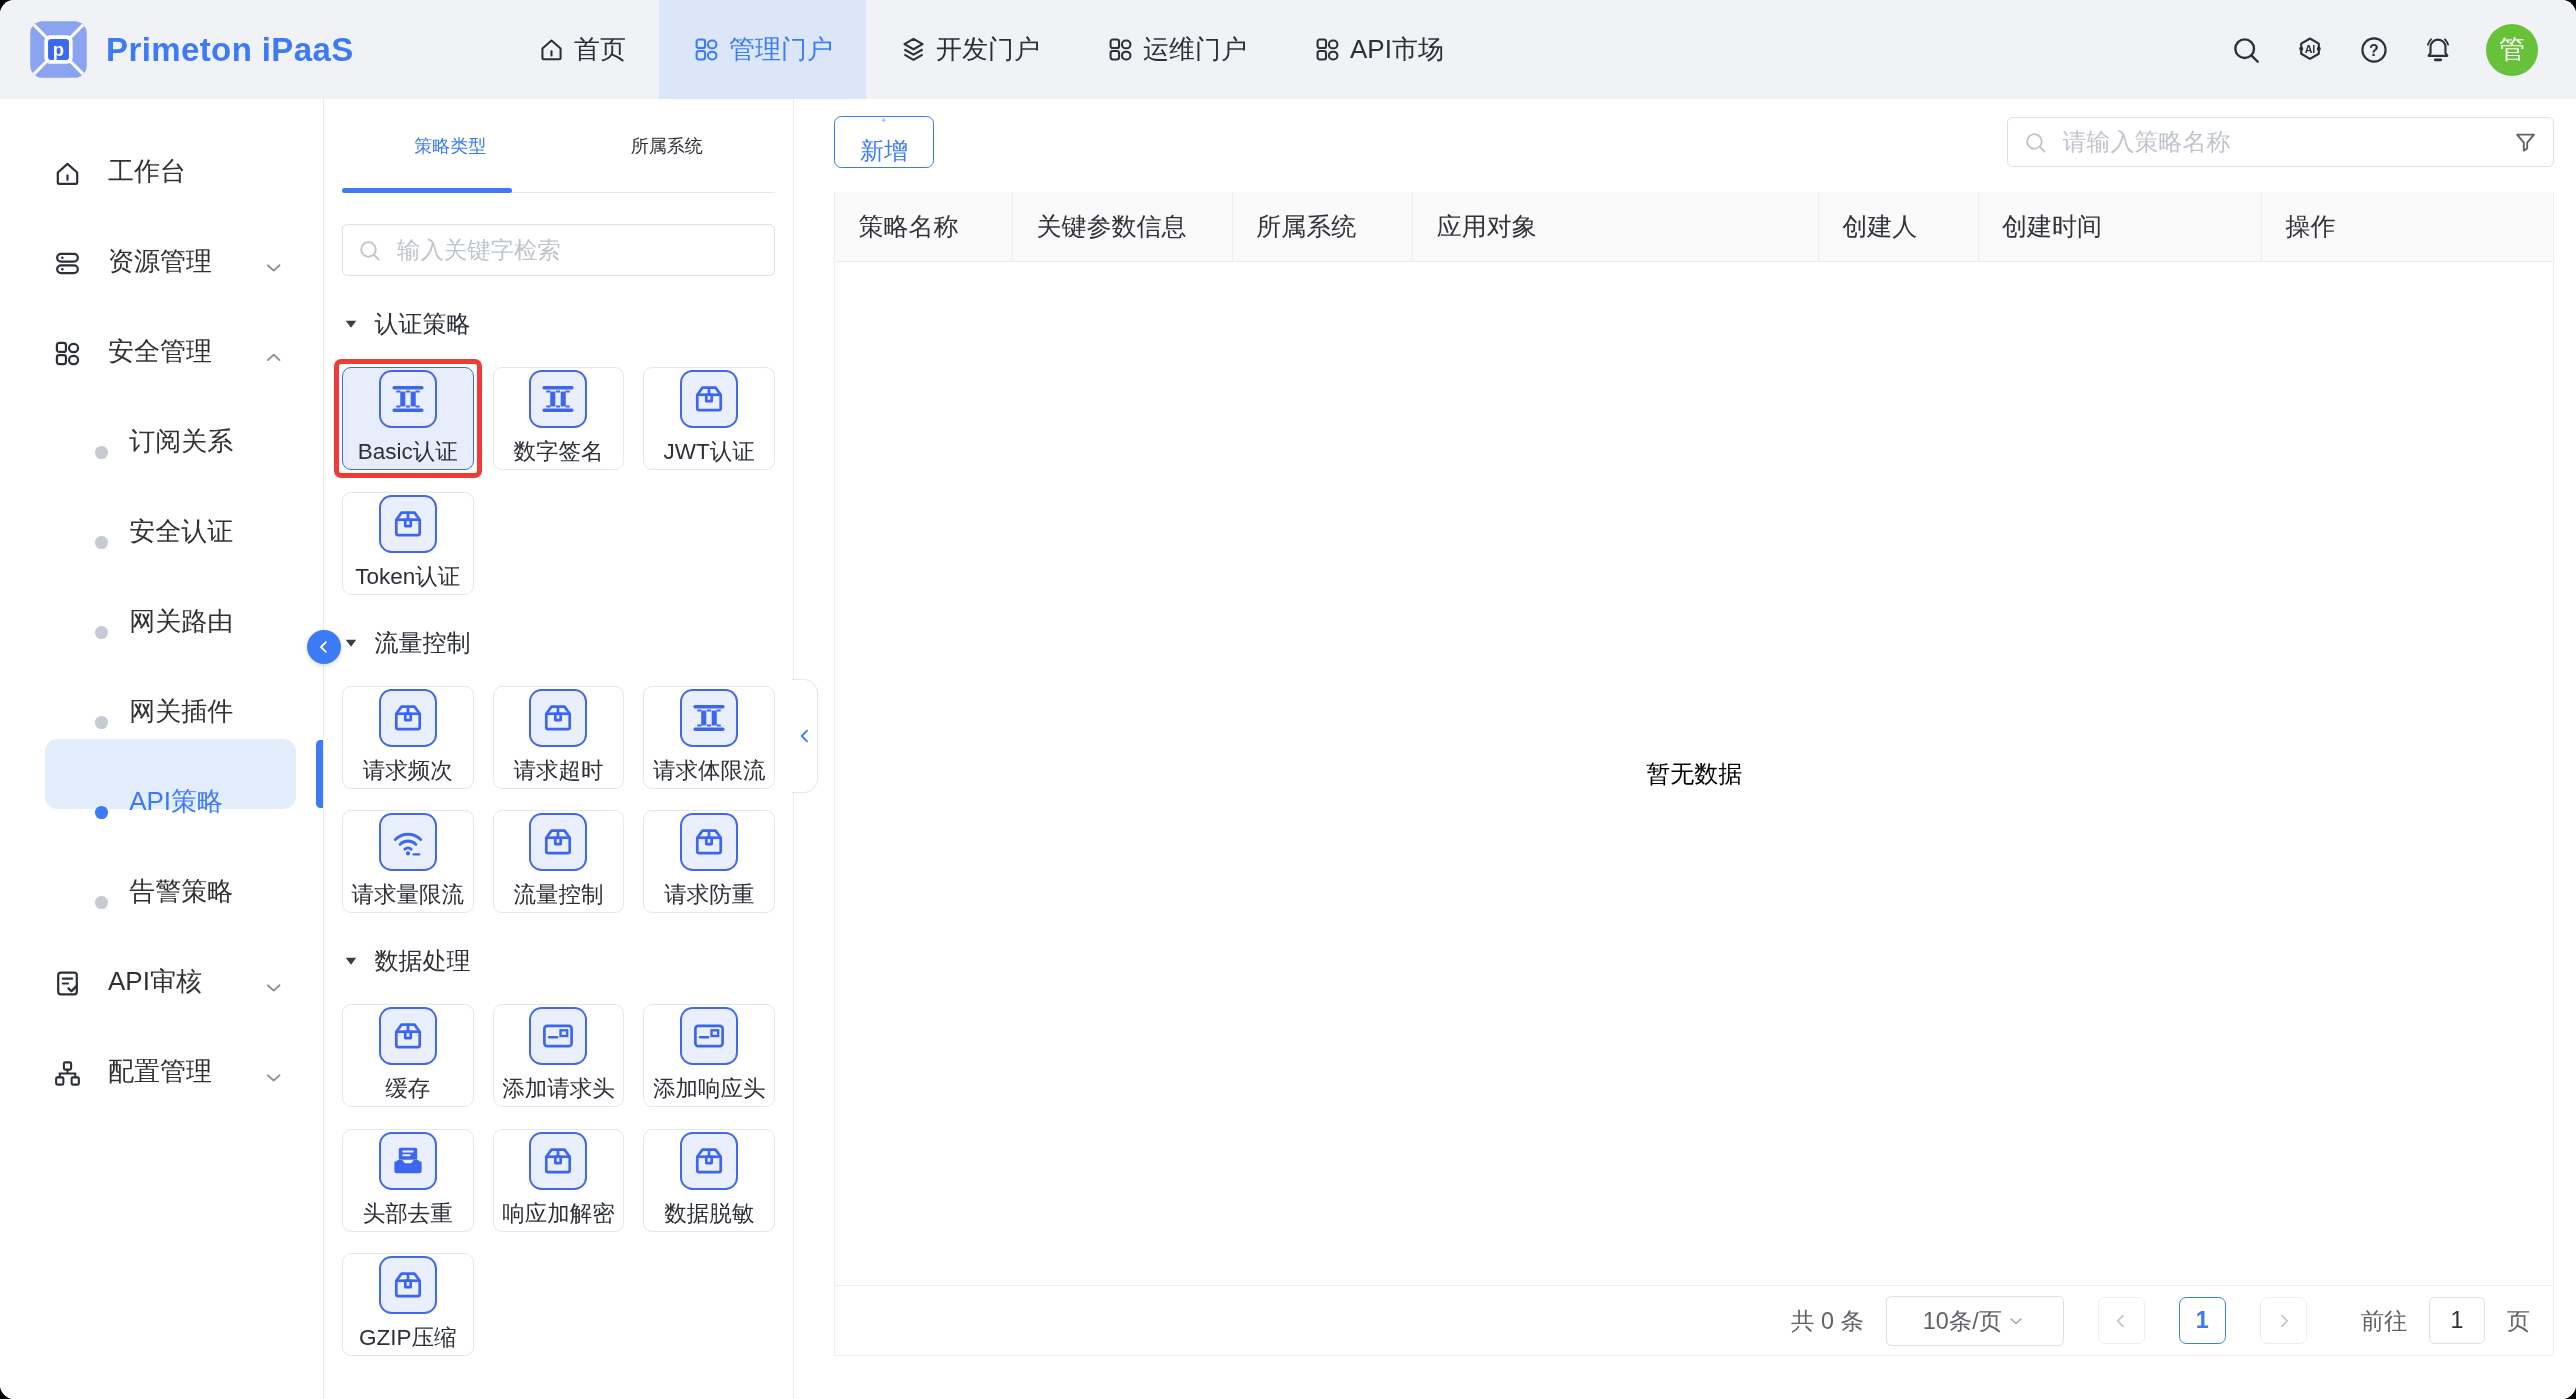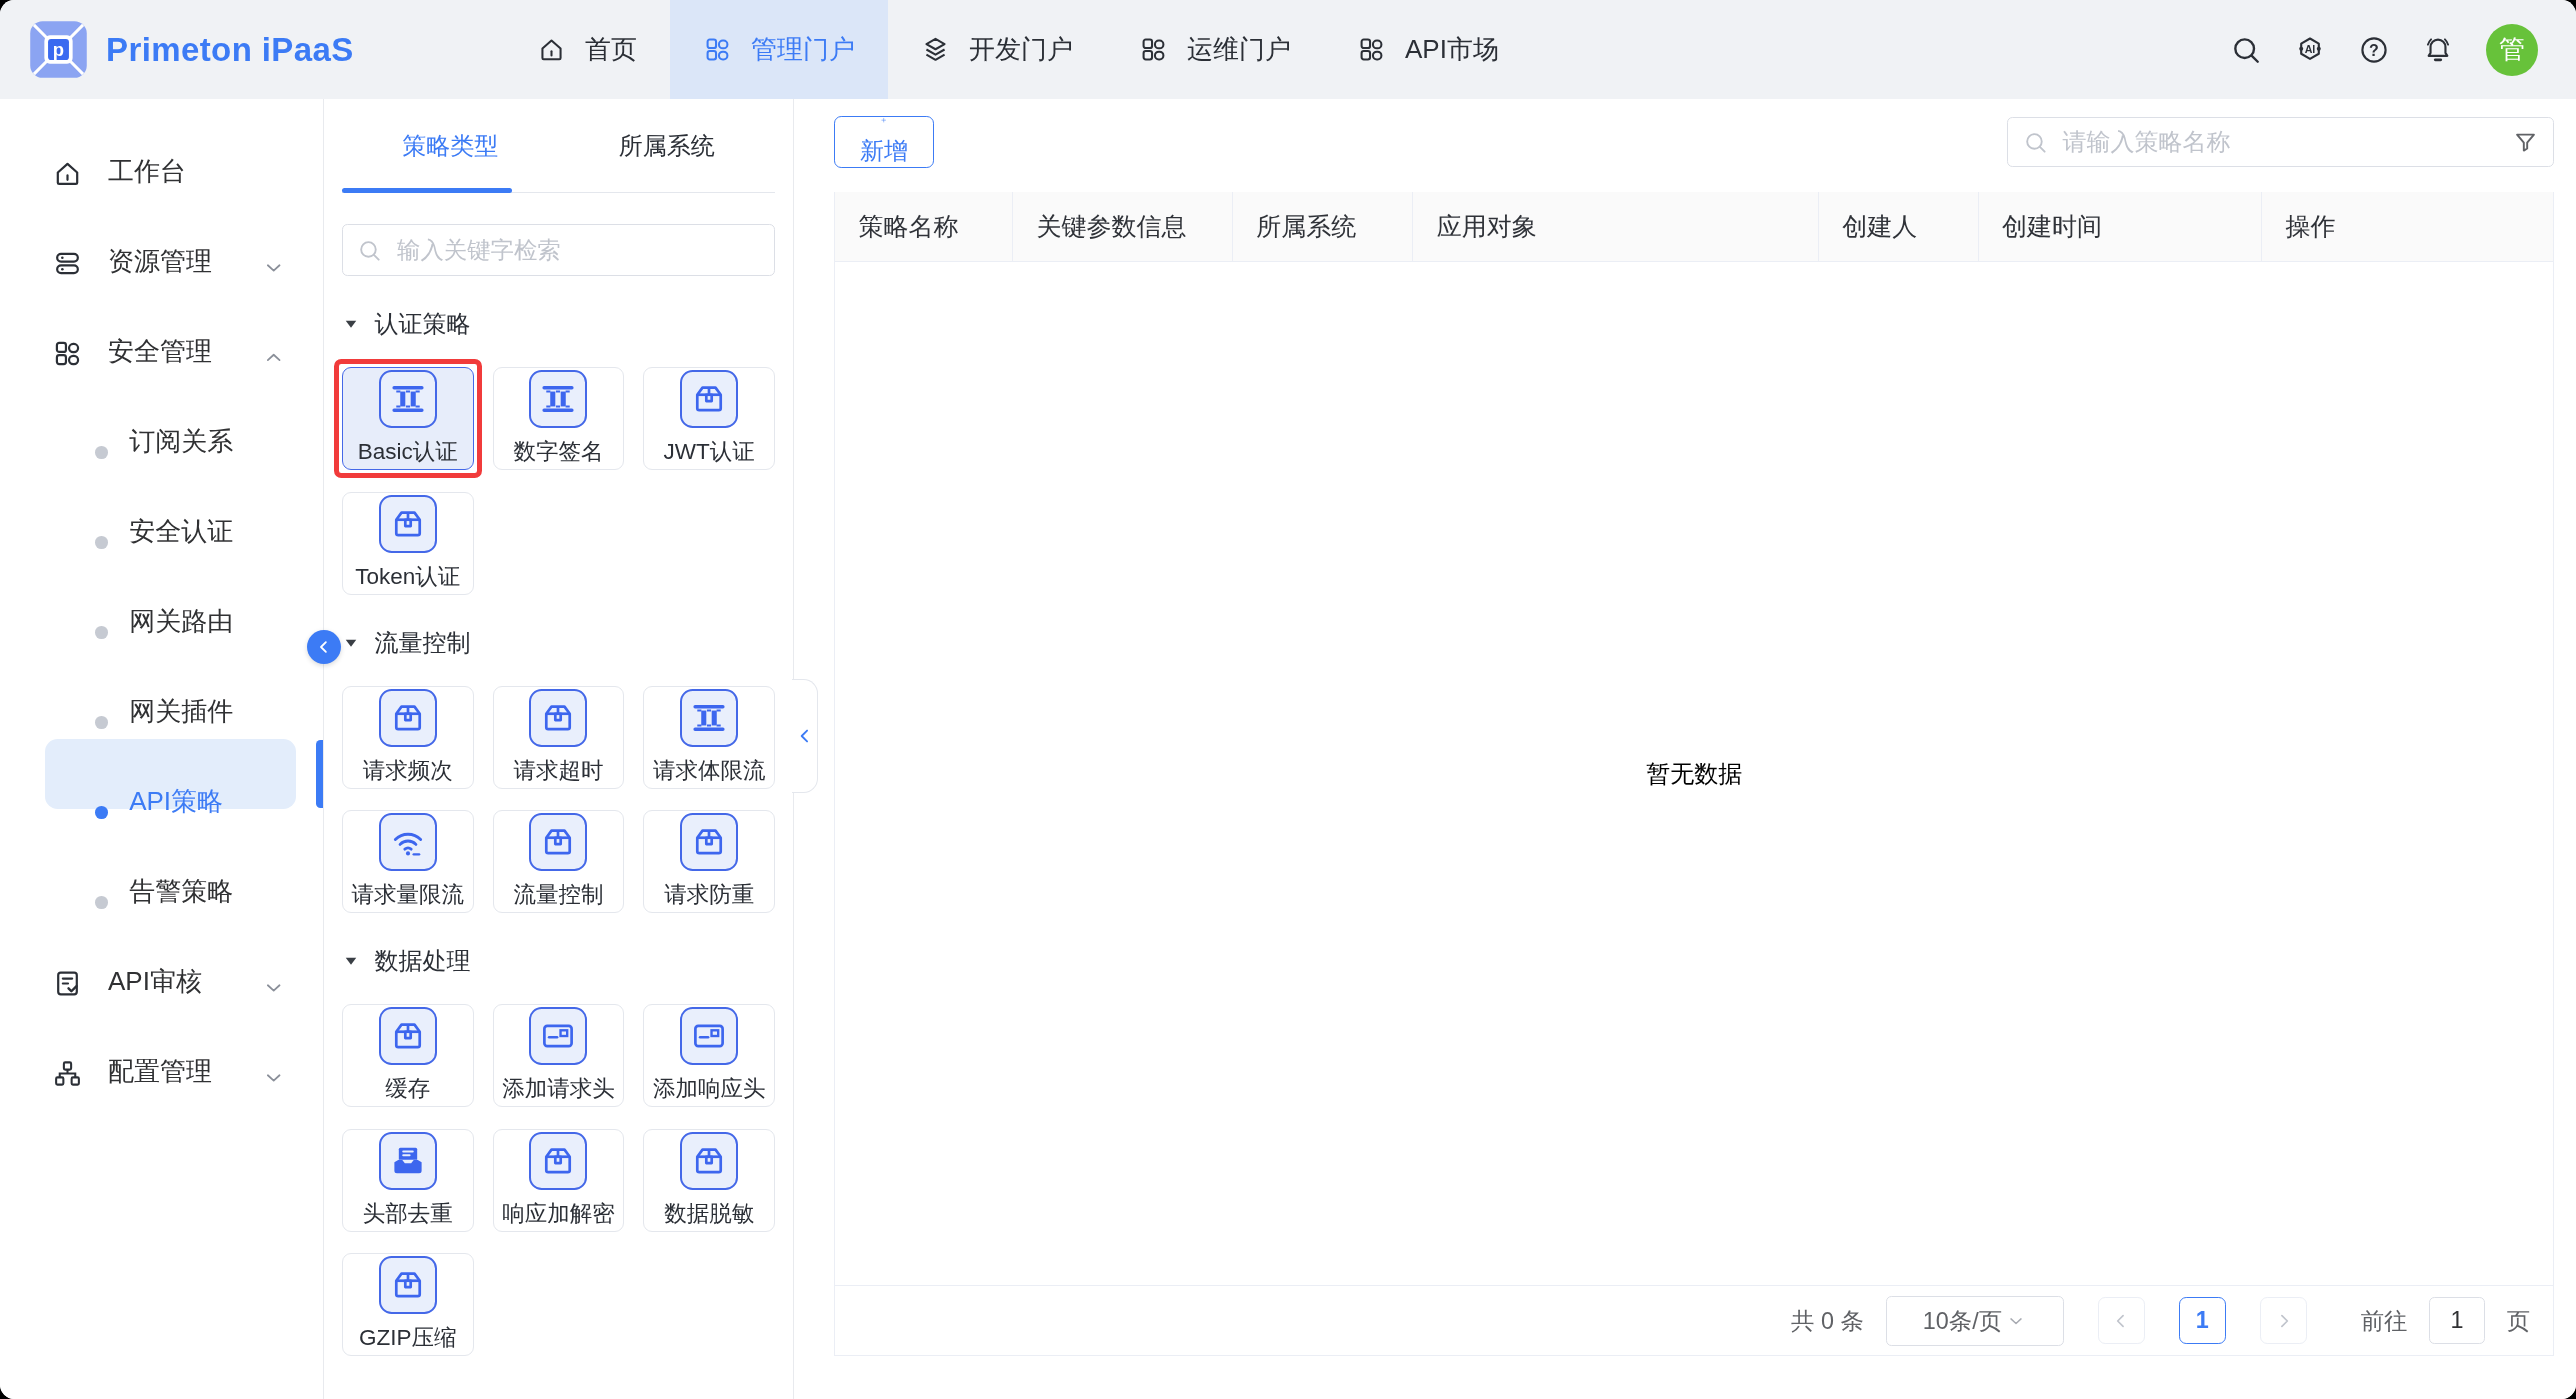--- a/index.html
+++ b/index.html
@@ -8,21 +8,21 @@
   .page{position:absolute;inset:0;border-radius:14.4px;overflow:hidden;background:#fff;
         display:flex;flex-direction:column;}
   svg{display:block;}
 
   
   .header{flex:0 0 99px;background:#f0f2f5;display:flex;align-items:stretch;}
   .brand{display:flex;align-items:center;gap:18px;padding-left:29px;width:450px;flex:0 0 auto;}
   .brand-logo{width:59px;height:59px;}
   .brand-name{color:#3c7bf5;font-size:33px;font-weight:bold;letter-spacing:0.4px;}
   .topnav{display:flex;align-items:stretch;margin-left:25px;}
-  .nav-item{display:flex;align-items:center;gap:19px;padding:0 33px;font-size:26px;color:#2b2f36;cursor:pointer;}
+  .nav-item{display:flex;align-items:center;gap:8px;padding:0 33px;font-size:26px;color:#2b2f36;cursor:pointer;}
   .nav-item svg{width:29px;height:29px;}
   .nav-item.active{background:#dbe6f8;color:#3c7bf5;}
   .header-right{margin-left:auto;display:flex;align-items:center;gap:32px;padding-right:38px;}
   .action-icon{color:#2b2f36;cursor:pointer;}
   .action-icon svg{width:32px;height:32px;}
   .avatar{width:52px;height:52px;border-radius:50%;display:flex;align-items:center;justify-content:center;
           color:#fff;font-size:26px;cursor:pointer;}
 
   
   .body-row{flex:1;display:flex;min-height:0;}
@@ -40,21 +40,21 @@
   .side-item.active{color:#3c7bf5;}
   .side-item.active .s-dot{background:#3c7bf5;}
   .side-item.active .pill{position:absolute;left:45px;right:27px;top:10px;bottom:10px;background:#e3edfb;border-radius:12.6px;}
   .side-item.active .edge-bar{position:absolute;right:0;width:7.2px;top:10.8px;bottom:10.8px;background:#3c7bf5;border-radius:4.5px 0 0 4.5px;}
   .side-item .s-dot,.side-item .s-label{z-index:1;}
 
   
   .panel{flex:0 0 470px;width:470px;box-sizing:border-box;border-right:0.9px solid #e8eaee;
          background:#fff;position:relative;padding:0 18px;}
   .tabs{display:flex;height:94px;border-bottom:0.9px solid #e4e7ed;box-sizing:border-box;}
-  .tab{width:50%;display:flex;align-items:center;justify-content:center;font-size:24px;color:#2b2f36;
+  .tab{width:50%;display:flex;align-items:center;justify-content:center;font-size:18px;color:#2b2f36;
        position:relative;cursor:pointer;}
   .tab.active{color:#3c7bf5;}
   .tab.active::after{content:'';position:absolute;left:0;right:47px;bottom:-0.9px;height:4.5px;background:#3c7bf5;border-radius:2.7px;}
   .panel-search{margin-top:31px;height:52px;border:0.9px solid #dcdfe6;border-radius:5.4px;display:flex;align-items:center;
         padding:0 14.4px;gap:12.6px;box-sizing:border-box;}
   .panel-search .sicon,.main-search .sicon{color:#c0c4cc;}
   .panel-search .sicon svg,.main-search .sicon svg{width:25px;height:25px;}
   .ghost-input{border:none;outline:none;flex:1;font-size:23.4px;color:#303133;background:transparent;min-width:0;
         font-family:"Liberation Sans","DejaVu Sans",sans-serif;}
   .ghost-input::placeholder{color:#c0c4cc;}

